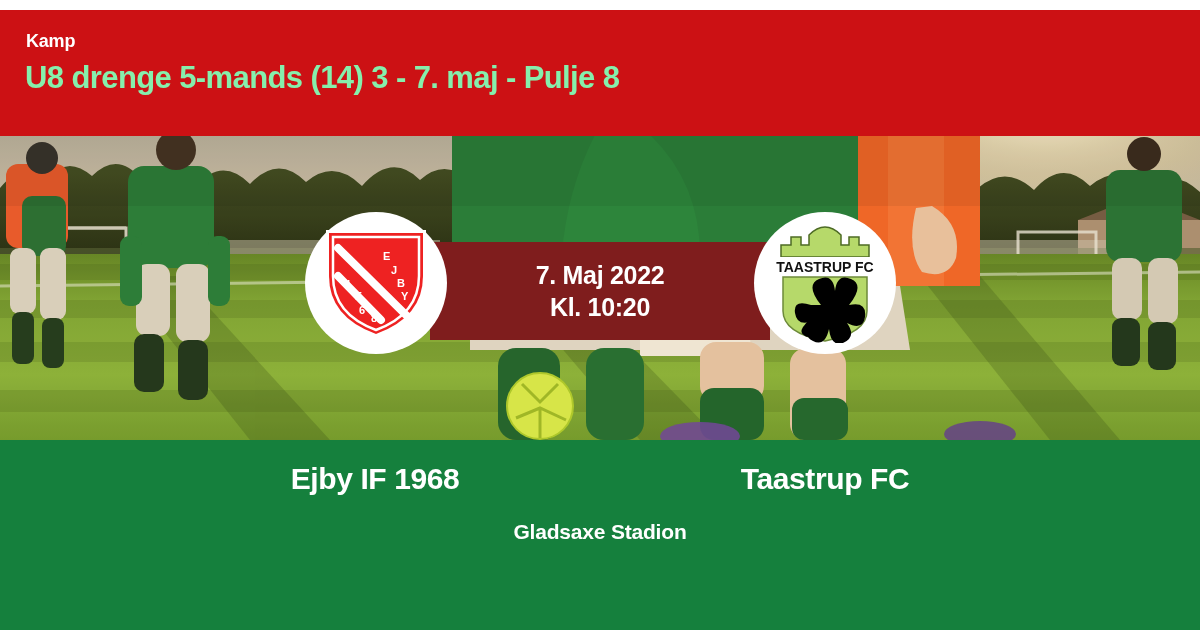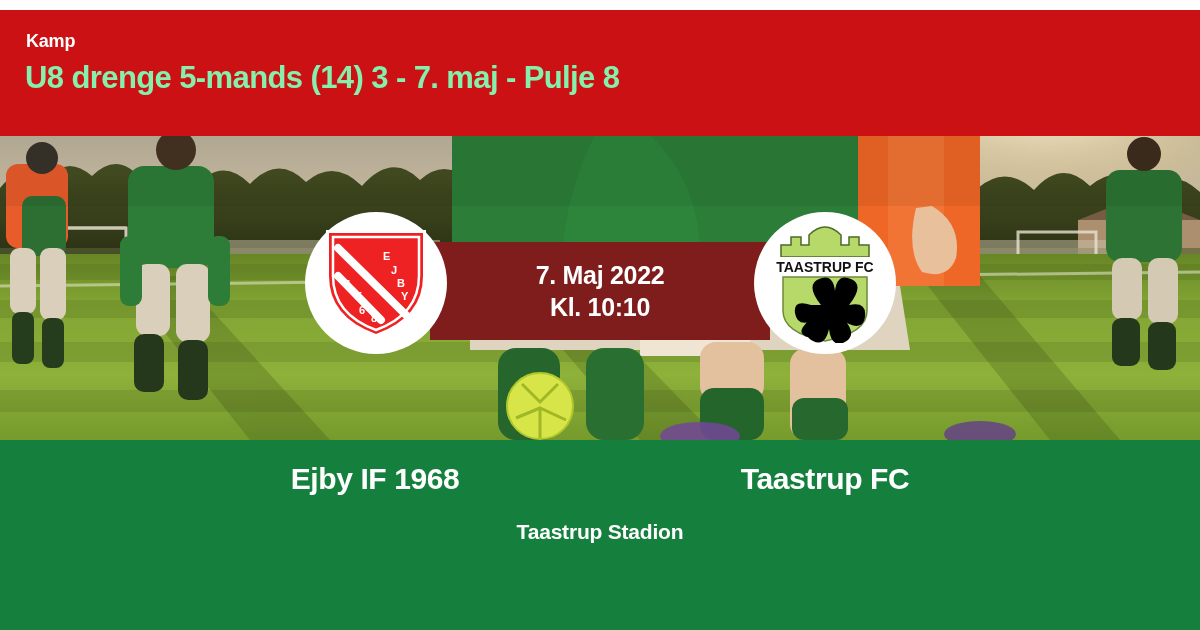--- a/index.html
+++ b/index.html
@@ -256,21 +256,21 @@
         <path d="M522,248 L540,266 L558,248 M516,282 L540,272 L566,284 M540,272 L540,302" stroke="#9ab825" stroke-width="3" fill="none"></path>
       </g>
 
       <rect x="0" y="0" width="1200" height="304" fill="#f0a63c" opacity="0.07"></rect>
       <rect x="0" y="0" width="1200" height="70" fill="#000000" opacity="0.06"></rect>
     </svg>
   </div>
 
   <div class="ribbon">
     <div class="ribbon-date">7. Maj 2022</div>
-    <div class="ribbon-time">Kl. 10:10</div>
+    <div class="ribbon-time">Kl. 10:20</div>
   </div>
 
   <div class="logo-circle left">
     <svg width="110" height="118" viewBox="0 0 110 118">
       <path d="M5,6 L105,6 L105,52 Q105,96 55,114 Q5,96 5,52 Z" fill="#ffffff"></path>
       <path d="M8,9 L102,9 L102,52 Q102,93 55,110 Q8,93 8,52 Z" fill="#ee2222"></path>
       <path d="M12,13 L98,13 L98,52 Q98,90 55,106 Q12,90 12,52 Z" fill="none" stroke="#ffffff" stroke-width="2.5"></path>
       <g stroke="#ffffff" stroke-width="8" stroke-linecap="round">
         <line x1="17" y1="24" x2="86" y2="92"></line>
         <line x1="17" y1="52" x2="60" y2="96"></line>
@@ -304,17 +304,17 @@
       <g fill="#000000">
         <path d="M52,82 q-16,-20 -2,-26 q14,-6 16,12 q2,-18 16,-12 q14,6 -2,26 q18,-4 16,12 q-2,14 -18,6 q10,14 -4,20 q-12,4 -14,-14 q-4,18 -16,12 q-12,-6 0,-20 q-16,6 -18,-8 q-2,-14 16,-8 Z"></path>
         <path d="M50,84 L34,104 q-4,6 2,9 q6,3 9,-4 Z"></path>
       </g>
     </svg>
   </div>
 
   <div class="bottom">
     <div class="team-home">Ejby IF 1968</div>
     <div class="team-away">Taastrup FC</div>
-    <div class="venue">Taastrup Stadion</div>
+    <div class="venue">Gladsaxe Stadion</div>
 
   </div>
 
 </div>
 
 </body></html>

